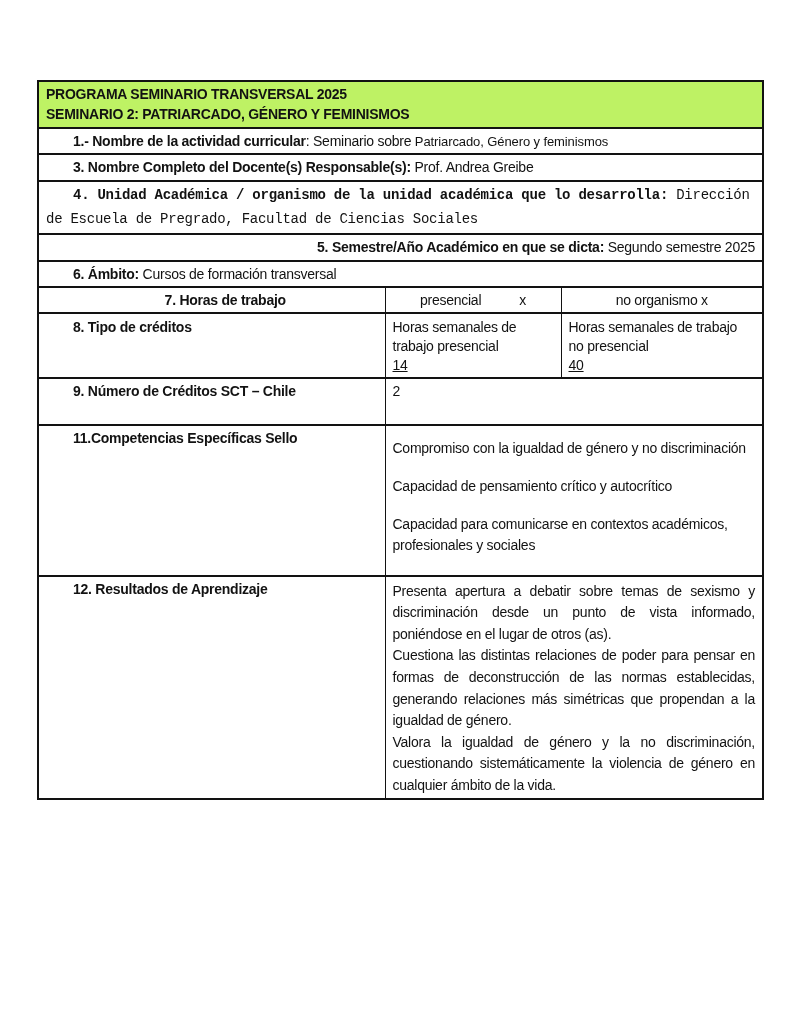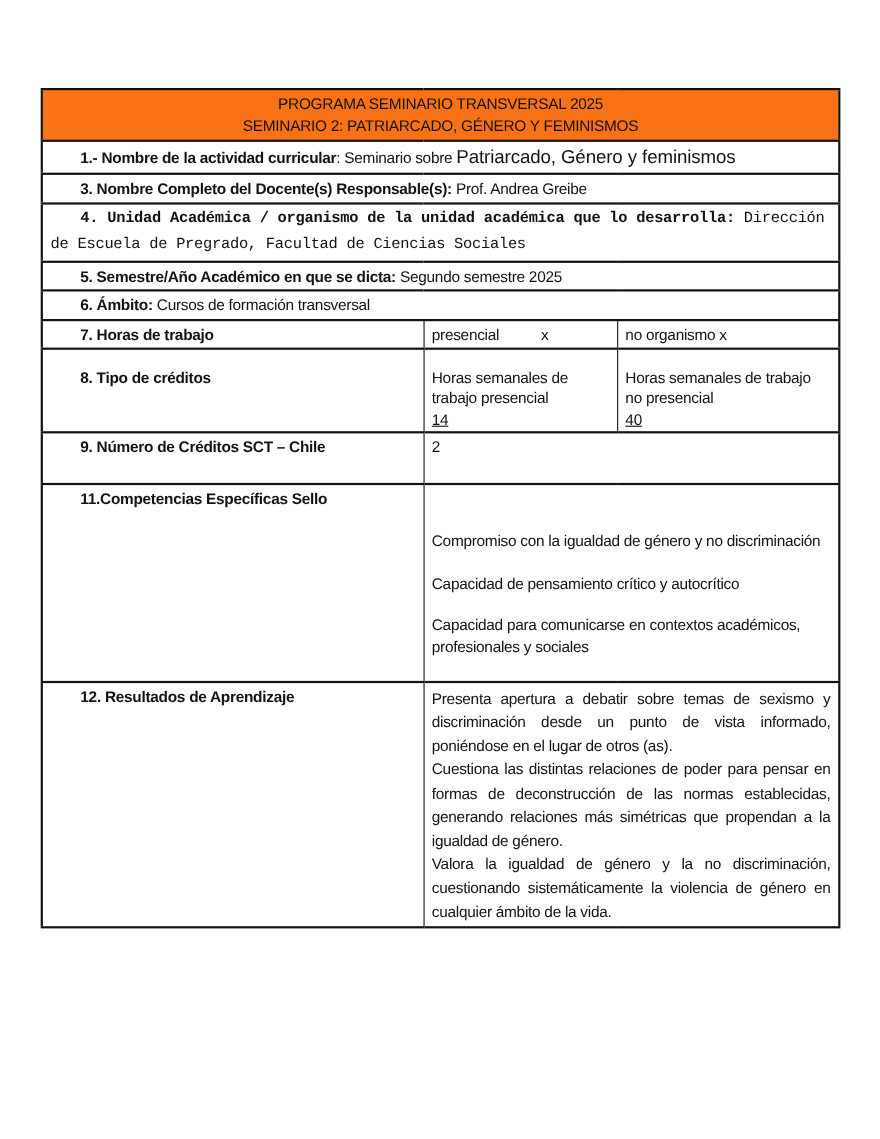--- a/index.html
+++ b/index.html
@@ -33,49 +33,49 @@
   table.doc td {
     border-top-width: 2px;
     border-bottom-width: 2px;
     padding: 2px 7px;
     vertical-align: top;
     font-size: 14px;
     line-height: 1.45;
     overflow: hidden;
   }
   td.head-cell {
-    background: #f97316;
-    text-align: center;
-    font-weight: normal;
+    background: #bef264;
+    text-align: left;
+    font-weight: bold;
     font-size: 15px;
     line-height: 1.35;
     padding-top: 4px;
     padding-bottom: 4px;
   }
   .lbl { font-weight: bold; margin-left: 27px; }
-  .big { font-size: 17px; letter-spacing: -0.1px; }
+  .big { font-size: 13px; letter-spacing: -0.1px; }
   .v-mid { vertical-align: middle; }
   .just { text-align: justify; }
   .just p { margin: 0; }
   tr.r-head { height: 41px; }
   tr.r1 { height: 25px; }
   tr.r2 { height: 24px; }
   tr.r3 { height: 26px; }
   tr.r4 { height: 46px; }
   tr.r4 td { line-height: 1.7; font-family: Liberation Mono, monospace; }
-  tr.r5 { height: 24px; }
+  tr.r5 { height: 24px; text-align: right; }
   tr.r6 { height: 24px; padding-left: 42px; }
-  tr.r7 { height: 22px; }
+  tr.r7 { height: 22px; text-align: center; }
   tr.r8 { height: 56px; }
-  tr.r8 td { line-height: 1.32; padding-top: 16px; }
+  tr.r8 td { line-height: 1.32; padding-top: 4px; }
   tr.r9 { height: 47px; }
   tr.r10 { height: 56px; }
   tr.r10 td.val { line-height: 1.48; }
   tr.r11 { height: 133px; }
-  tr.r11 td.val { padding-top: 40px; }
+  tr.r11 td.val { padding-top: 12px; }
   tr.r11 p { margin: 0 0 18px 0; }
   tr.r12 { height: 220px; }
   tr.r12 td.val { line-height: 1.54; padding-top: 4px; }
   .gap-x { margin-left: 38px; }
   .num { display: block; margin-top: 1px; text-decoration: underline; }
 </style>
 </head>
 <body>
 
 <div class="page">

